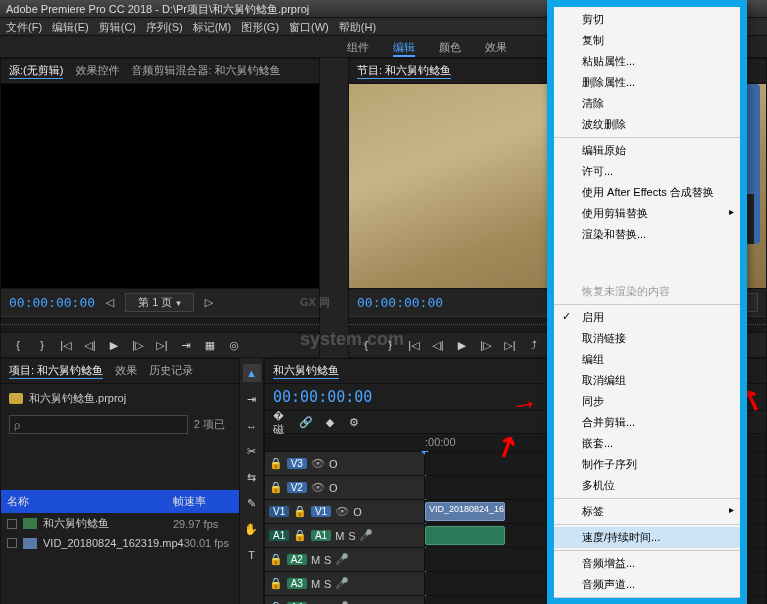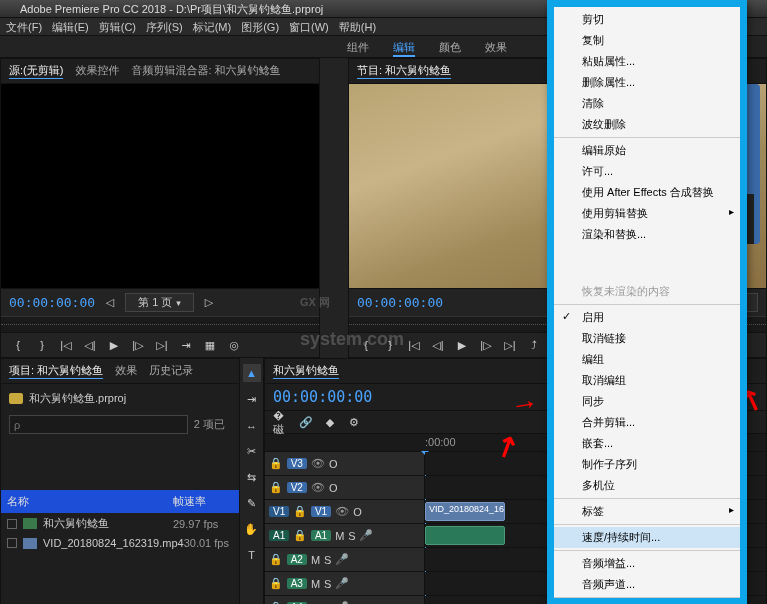--- a/index.html
+++ b/index.html
@@ -1,18 +1,18 @@
 <!DOCTYPE html>
 <html><head>
 <meta charset="utf-8">
 <style>
 * { margin: 0; padding: 0; box-sizing: border-box; font-family: "Microsoft YaHei", sans-serif; font-size: 11px; }
 body { background: #232323; color: #ccc; width: 767px; height: 604px; overflow: hidden; position: relative; }
 
-.titlebar { background: linear-gradient(#4a4a4a,#2e2e2e); height: 18px; padding: 2px 20px; color: #ddd; border-bottom: 1px solid #111; }
+.titlebar { background: linear-gradient(#4a4a4a,#2e2e2e); height: 18px; padding: 2px 6px; color: #ddd; border-bottom: 1px solid #111; }
 .menubar { background: #2a2a2a; height: 18px; display: flex; gap: 10px; padding: 2px 6px; border-bottom: 1px solid #111; }
 .menubar span { color: #ccc; cursor: default; }
 .workspace-tabs { background: #232323; height: 22px; display: flex; justify-content: flex-end; gap: 24px; padding: 4px 260px 0 0; border-bottom: 1px solid #111; }
 .workspace-tabs span { color: #aaa; }
 .workspace-tabs .active { color: #4aa3ff; border-bottom: 2px solid #4aa3ff; }
 
 .upper { display: flex; height: 300px; gap: 28px; }
 .panel { background: #1e1e1e; border: 1px solid #111; display: flex; flex-direction: column; }
 .panel-tabs { display: flex; gap: 12px; padding: 4px 8px; border-bottom: 1px solid #111; color: #aaa; }
 .panel-tabs .active { color: #eee; border-bottom: 1px solid #4aa3ff; }

